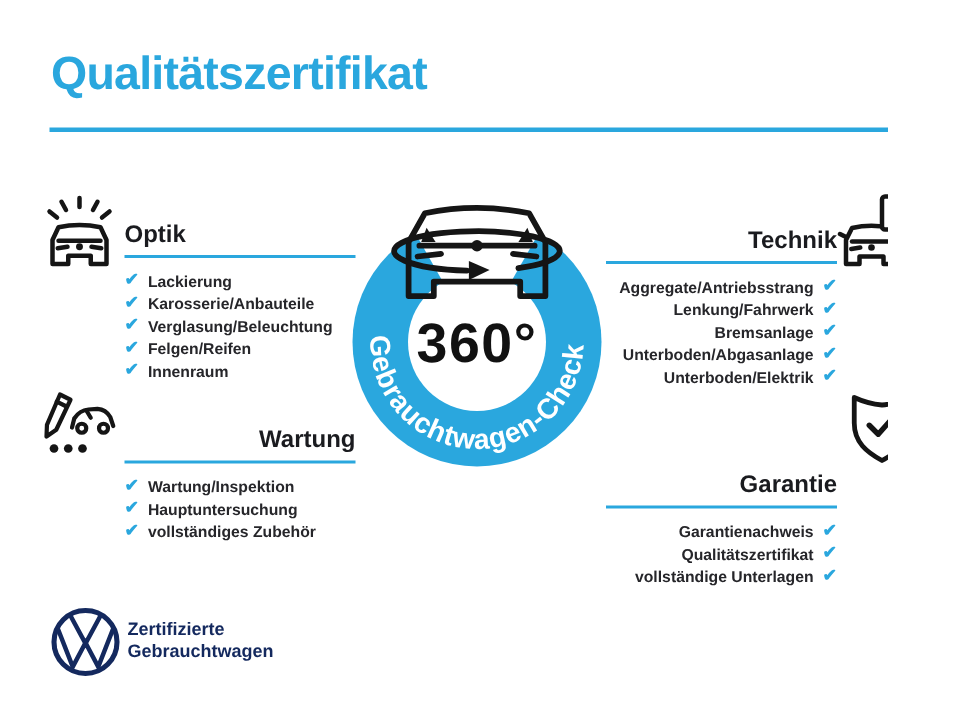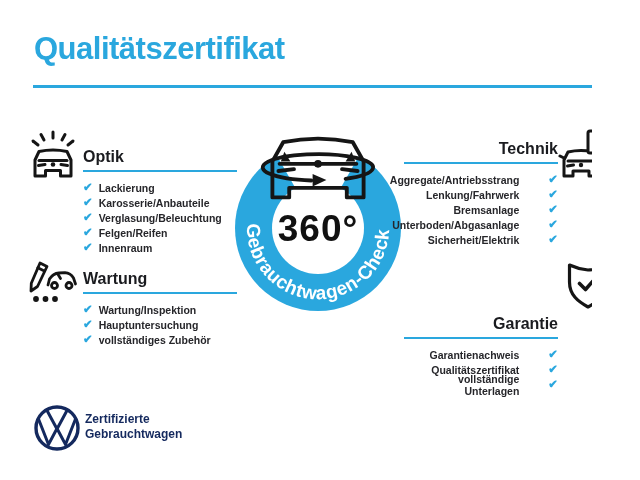--- a/index.html
+++ b/index.html
@@ -20,25 +20,25 @@
     position:absolute;left:33px;top:85px;width:574px;height:3px;background:var(--accent);
   }
   .sec{position:absolute;width:154px;}
   .sec h2{margin:0;font-size:16px;line-height:17px;font-weight:700;color:var(--ink);}
   .sec .sec-rule{height:2px;background:var(--accent);margin-top:5px;}
   .sec .items{margin-top:8px;}
   .row{display:flex;align-items:center;height:15px;font-size:10.5px;font-weight:600;color:#26262A;}
   .row .ck{color:var(--accent);font-size:11.5px;line-height:11px;font-weight:700;}
   .left-col .row .ck{margin-right:6px;}
   .right-col{text-align:right;}
-  .right-col .row{justify-content:flex-end;gap:23px;}
+  .right-col .row{justify-content:flex-end;}
   .right-col .row .ck{margin-left:6px;}
   #sec-optik{left:83px;top:148px;}
-  #sec-wartung{left:83px;top:270px;}
-  #sec-technik{left:404px;top:140px;text-align:right;}
+  #sec-wartung{left:83px;top:285px;text-align:right;}
+  #sec-technik{left:404px;top:152px;text-align:right;}
   #sec-garantie{left:404px;top:270px;margin-top:45px;}
   .icon{position:absolute;}
   #icon-optik{left:27px;top:129px;}
   #icon-wartung{left:27px;top:260px;}
   #icon-technik{left:558px;top:127px;}
   #icon-garantie{left:565px;top:259px;}
   .badge{position:absolute;left:199px;top:95px;}
   .deg-label{font:700 37px "Liberation Sans",sans-serif;letter-spacing:1px;fill:#111;}
   .ring-label{font:700 19px "Liberation Sans",sans-serif;letter-spacing:0.5px;fill:#fff;}
   .footer-logo{position:absolute;left:32px;top:403px;}
@@ -177,21 +177,21 @@
         </div>
       <div class="row">
           <span>Bremsanlage</span>
           <span class="ck">✔</span>
         </div>
       <div class="row">
           <span>Unterboden/Abgasanlage</span>
           <span class="ck">✔</span>
         </div>
       <div class="row">
-          <span>Sicherheit/Elektrik</span>
+          <span>Unterboden/Elektrik</span>
           <span class="ck">✔</span>
         </div>
     </div>
   </div>
 
   <div id="sec-garantie" class="sec right-col">
     <h2>Garantie</h2>
     <div class="sec-rule"></div>
     <div class="items">
       <div class="row">

